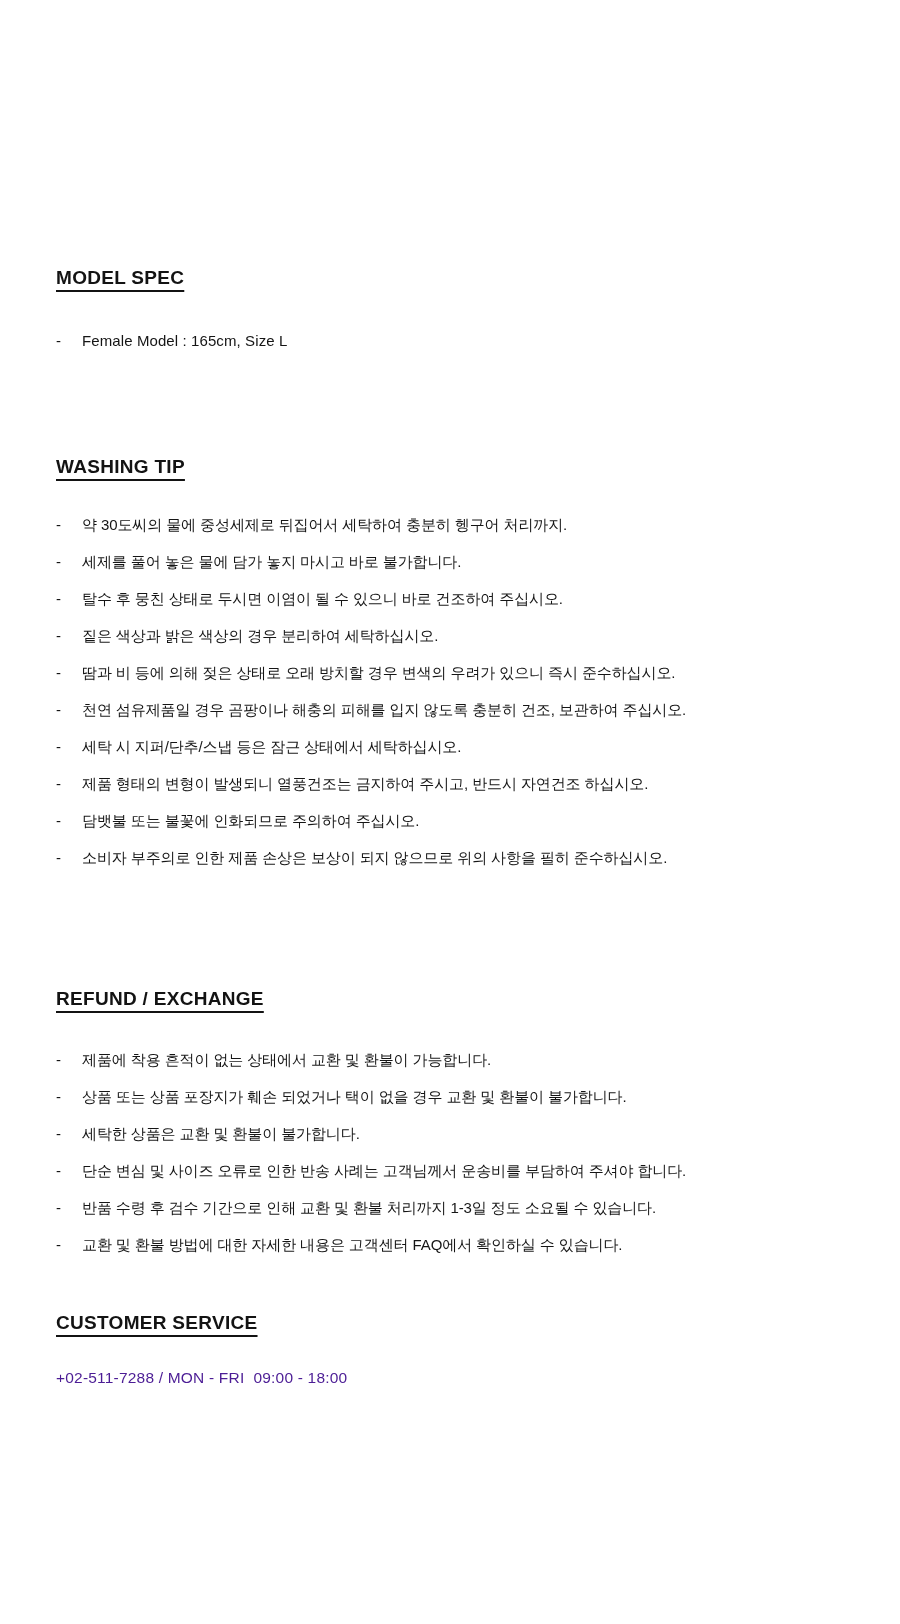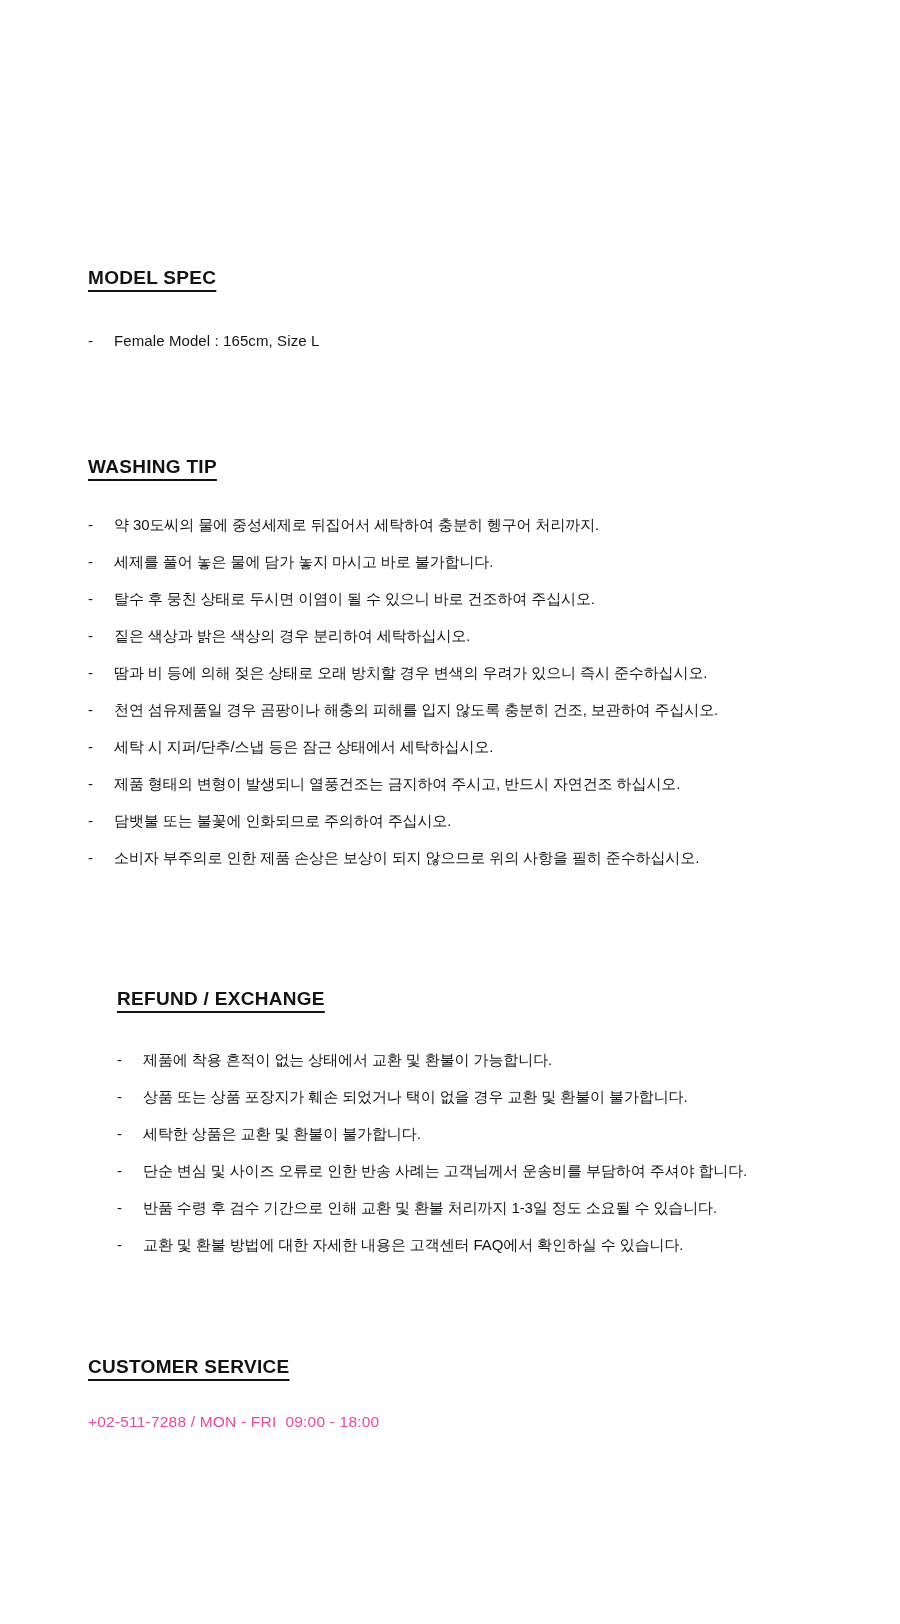--- a/index.html
+++ b/index.html
@@ -8,21 +8,21 @@
     font-family: "Liberation Sans", "DejaVu Sans", sans-serif;
   }
   body {
     width: 900px;
     height: 1624px;
     overflow: hidden;
   }
   .page {
     width: 900px;
     height: 1448px;
-    padding-left: 88px;
+    padding-left: 56px;
     padding-right: 60px;
     color: #151515;
   }
   .heading {
     display: inline-block;
     font-size: 19px;
     line-height: 24px;
     font-weight: 600;
     letter-spacing: 0.3px;
     color: #131313;
@@ -47,32 +47,32 @@
   .txt {
     flex: 1 1 auto;
     letter-spacing: -0.1px;
     white-space: pre-wrap;
   }
   .row-en .txt { letter-spacing: 0.1px; }
   .note {
     font-size: 15.5px;
     line-height: 21px;
     letter-spacing: 0.2px;
-    color: #ec4899;
+    color: #4c1d95;
     white-space: pre-wrap;
     margin-top: 32px;
   }
   
   .sec-model   { padding-top: 266px; }
   .sec-model   .list { margin-top: 40px; }
   .sec-washing { margin-top: 104px; }
   .sec-washing .list { margin-top: 35px; }
-  .sec-refund  { margin-top: 119px; margin-left: 29px; }
+  .sec-refund  { margin-top: 119px; }
   .sec-refund  .list { margin-top: 38px; }
-  .sec-cs      { margin-top: 100px; }
+  .sec-cs      { margin-top: 56px; }
 </style>
 </head>
 <body>
 
 <div class="page">
 
   <section class="sec-model">
     <h2 class="heading">MODEL SPEC</h2>
     <div class="list">
       <div class="row row-en">

